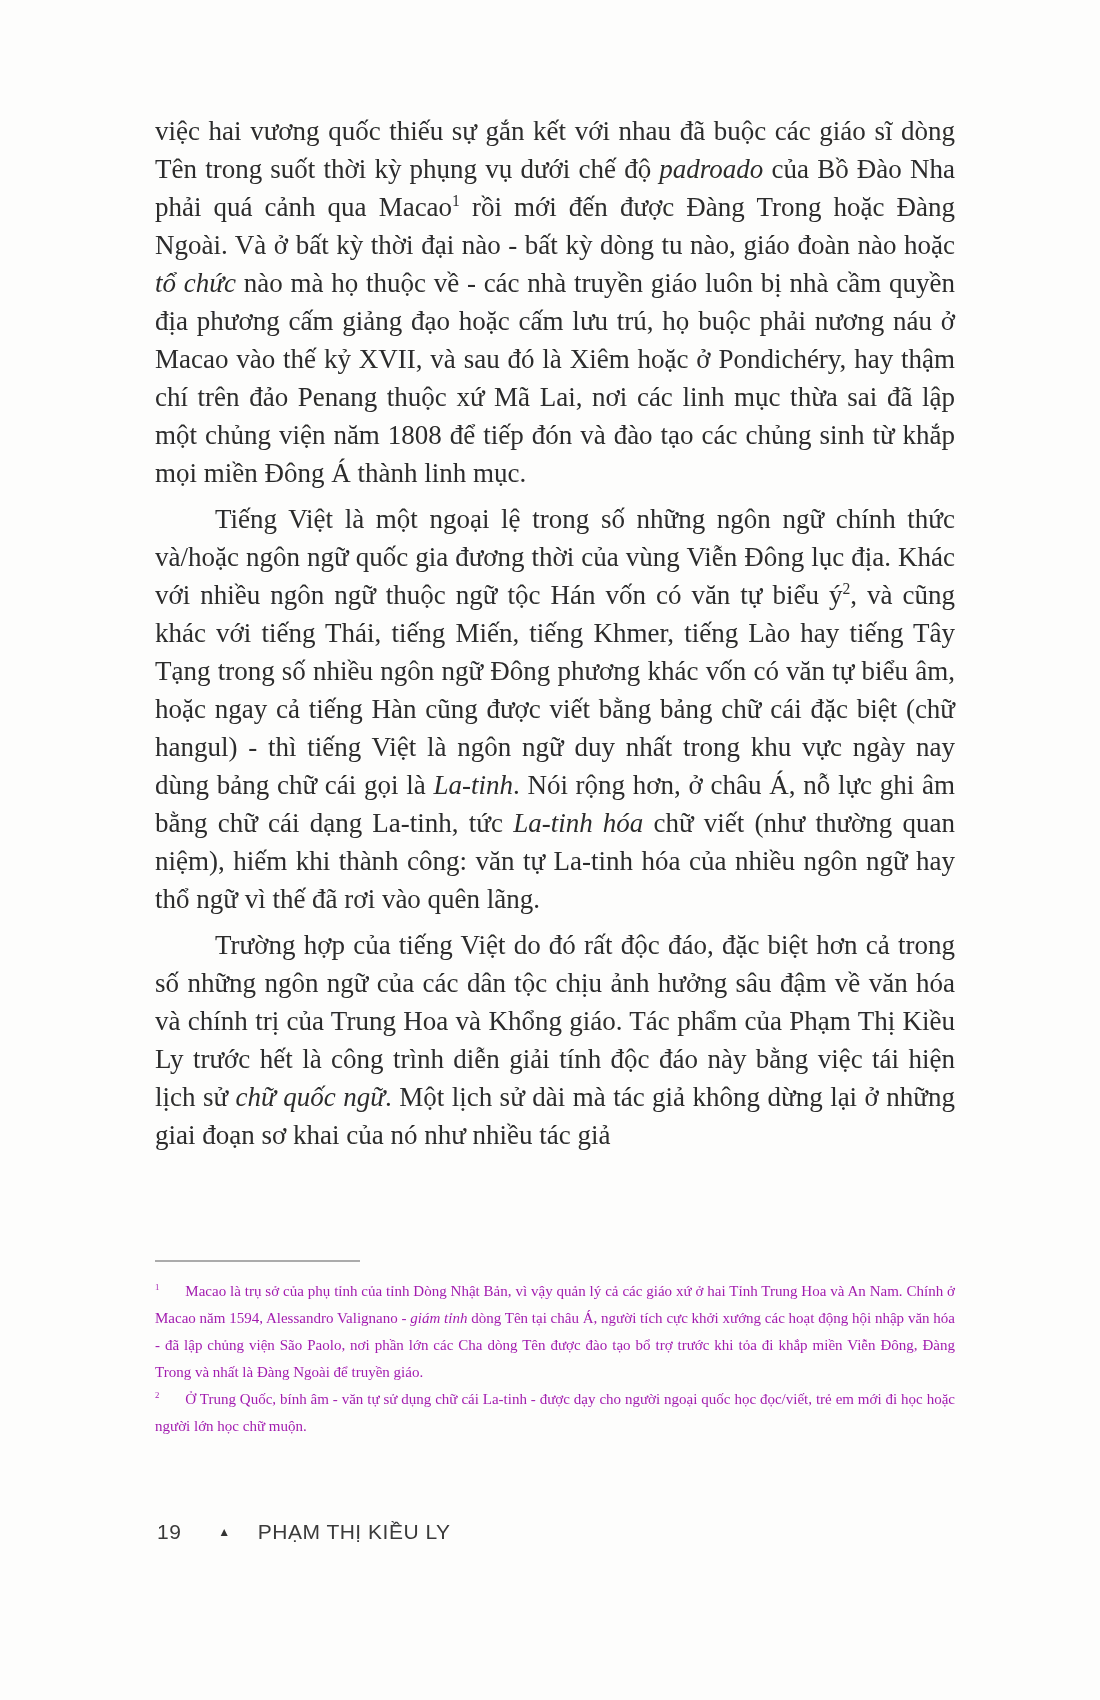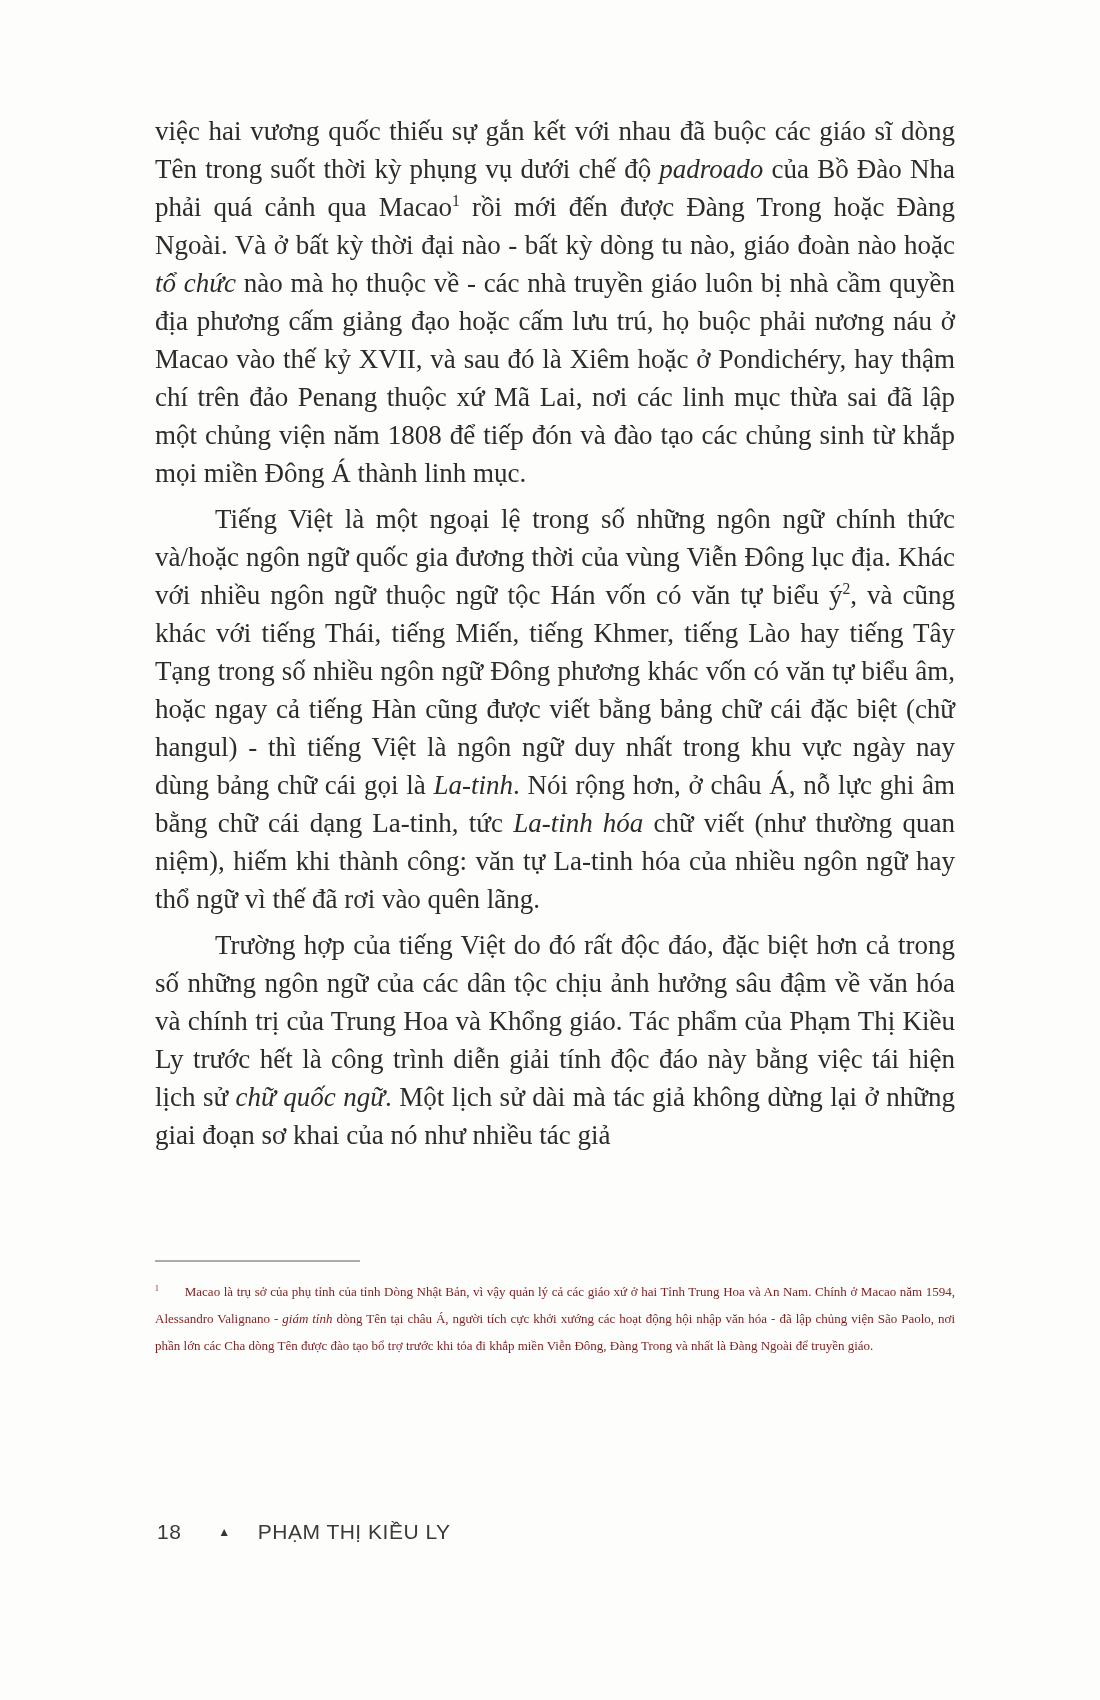--- a/index.html
+++ b/index.html
@@ -37,24 +37,24 @@
     width: 800px;
     top: 1260px;
   }
   .footnote-sep {
     width: 205px;
     height: 2px;
     background: #ababab;
     margin: 0 0 16px 0;
   }
   .footnotes {
-    font-size: 13px;
+    font-size: 15px;
     line-height: 27px;
     text-align: justify;
-    color: #7f1d1d;
+    color: #a21caf;
   }
   .footnote { margin: 0; }
   .fn-marker { display: inline-block; margin-right: 26px; }
   .page-footer {
     position: absolute;
     left: 157px;
     top: 1520px;
     display: flex;
     align-items: center;
     font-family: "Liberation Sans", "DejaVu Sans", sans-serif;
@@ -80,22 +80,25 @@
     <p class="para indent"><span>Tiếng Việt là một ngoại lệ trong số những ngôn ngữ chính thức và/hoặc ngôn ngữ quốc gia đương thời của vùng Viễn Đông lục địa. Khác với nhiều ngôn ngữ thuộc ngữ tộc Hán vốn có văn tự biểu ý</span><sup>2</sup><span>, và cũng khác với tiếng Thái, tiếng Miến, tiếng Khmer, tiếng Lào hay tiếng Tây Tạng trong số nhiều ngôn ngữ Đông phương khác vốn có văn tự biểu âm, hoặc ngay cả tiếng Hàn cũng được viết bằng bảng chữ cái đặc biệt (chữ hangul) - thì tiếng Việt là ngôn ngữ duy nhất trong khu vực ngày nay dùng bảng chữ cái gọi là </span><i>La-tinh</i><span>. Nói rộng hơn, ở châu Á, nỗ lực ghi âm bằng chữ cái dạng La-tinh, tức </span><i>La-tinh hóa</i><span> chữ viết (như thường quan niệm), hiếm khi thành công: văn tự La-tinh hóa của nhiều ngôn ngữ hay thổ ngữ vì thế đã rơi vào quên lãng.</span></p>
     <p class="para indent"><span>Trường hợp của tiếng Việt do đó rất độc đáo, đặc biệt hơn cả trong số những ngôn ngữ của các dân tộc chịu ảnh hưởng sâu đậm về văn hóa và chính trị của Trung Hoa và Khổng giáo. Tác phẩm của Phạm Thị Kiều Ly trước hết là công trình diễn giải tính độc đáo này bằng việc tái hiện lịch sử </span><i>chữ quốc ngữ</i><span>. Một lịch sử dài mà tác giả không dừng lại ở những giai đoạn sơ khai của nó như nhiều tác giả</span></p>
   </main>
 
   <div class="bottom-block">
     <div class="footnote-sep"></div>
     <section class="footnotes">
       <p class="footnote">
         <sup class="fn-marker">1</sup><span><span>Macao là trụ sở của phụ tỉnh của tỉnh Dòng Nhật Bản, vì vậy quản lý cả các giáo xứ ở hai Tỉnh Trung Hoa và An Nam. Chính ở Macao năm 1594, Alessandro Valignano - </span><i>giám tỉnh</i><span> dòng Tên tại châu Á, người tích cực khởi xướng các hoạt động hội nhập văn hóa - đã lập chủng viện São Paolo, nơi phần lớn các Cha dòng Tên được đào tạo bổ trợ trước khi tỏa đi khắp miền Viễn Đông, Đàng Trong và nhất là Đàng Ngoài để truyền giáo.</span></span>
       </p>
+      <p class="footnote">
+        <sup class="fn-marker">2</sup><span><span>Ở Trung Quốc, bính âm - văn tự sử dụng chữ cái La-tinh - được dạy cho người ngoại quốc học đọc/viết, trẻ em mới đi học hoặc người lớn học chữ muộn.</span></span>
+      </p>
     </section>
   </div>
 
   <footer class="page-footer">
-    <span class="page-number">18</span>
+    <span class="page-number">19</span>
     <span class="footer-triangle">▲</span>
     <span class="running-title">PHẠM THỊ KIỀU LY</span>
   </footer>
 
 </div>
 
 </body></html>

